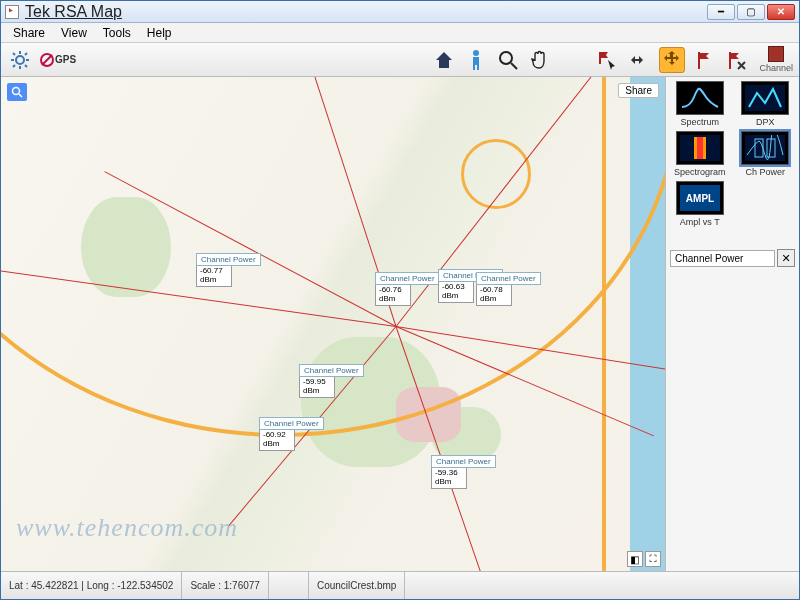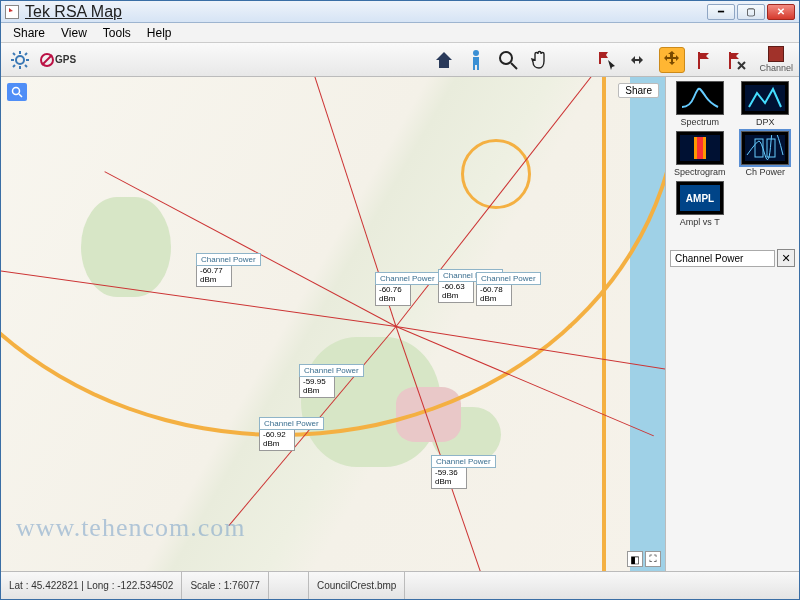--- a/index.html
+++ b/index.html
@@ -44,21 +44,21 @@
 
   .search-bar { position:absolute; top:6px; left:6px; width:20px; height:18px; background:#4f8ef7; border-radius:2px; display:flex; align-items:center; justify-content:center;}
   .share-btn { position:absolute; top:6px; right:6px; background:#fff; border:1px solid #bbb; font-size:10px; padding:1px 6px; border-radius:2px;}
 
   .red-line { position:absolute; background:#c33; height:1px; transform-origin:left center;}
 
   .marker { position:absolute; font-size:8px; background:none; }
   .marker .lbl { background:#fff; border:1px solid #8fb4c8; padding:1px 4px; white-space:nowrap; color:#3a6e8f;}
   .marker .val { background:#fff; border:1px solid #999; border-top:none; padding:1px 3px; line-height:1.1; width:36px;}
 
-  .watermark { position:absolute; left:15px; bottom:28px; font-size:26px; color:rgba(120,160,200,0.55); font-family:Georgia,serif; letter-spacing:1px;}
+  .watermark { position:absolute; left:15px; bottom:28px; font-size:26px; color:rgba(120,160,200,0.55); font-family:Georgia,serif; letter-spacing:1px;font-style:italic;}
   .map-foot-ctrl { position:absolute; right:4px; bottom:4px; display:flex; gap:2px;}
   .map-foot-ctrl div{width:16px;height:16px;background:#fff;border:1px solid #999;font-size:10px;display:flex;align-items:center;justify-content:center;}
 
   
   .side { width:134px; background:#f5f5f5; border-left:1px solid #bbb; display:flex; flex-direction:column; padding:4px; gap:16px;}
   .meas-grid { display:grid; grid-template-columns:1fr 1fr; gap:4px 6px;}
   .meas { display:flex; flex-direction:column; align-items:center; font-size:9px; color:#333;}
   .meas .ico { width:48px; height:34px; background:#000; display:flex; align-items:center; justify-content:center; border:1px solid #555; margin-bottom:2px; position:relative;}
   .meas.sel .ico{ outline:2px solid #5a8fd4;}
   .readout { margin-top:8px; background:#fff; border:1px solid #888; padding:6px 8px; font-size:14px; line-height:1.4;}

